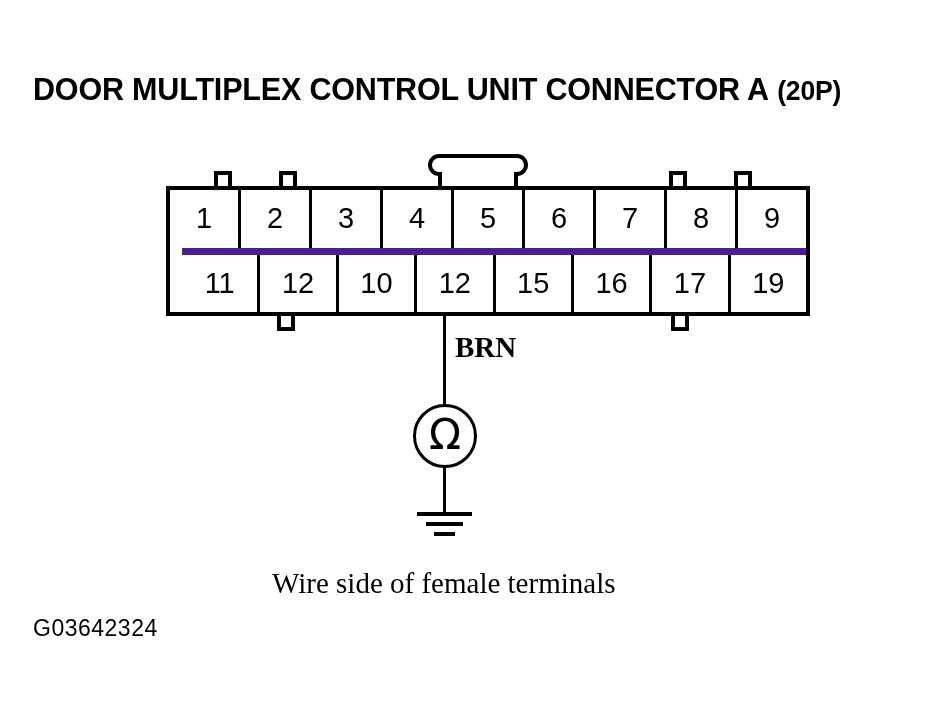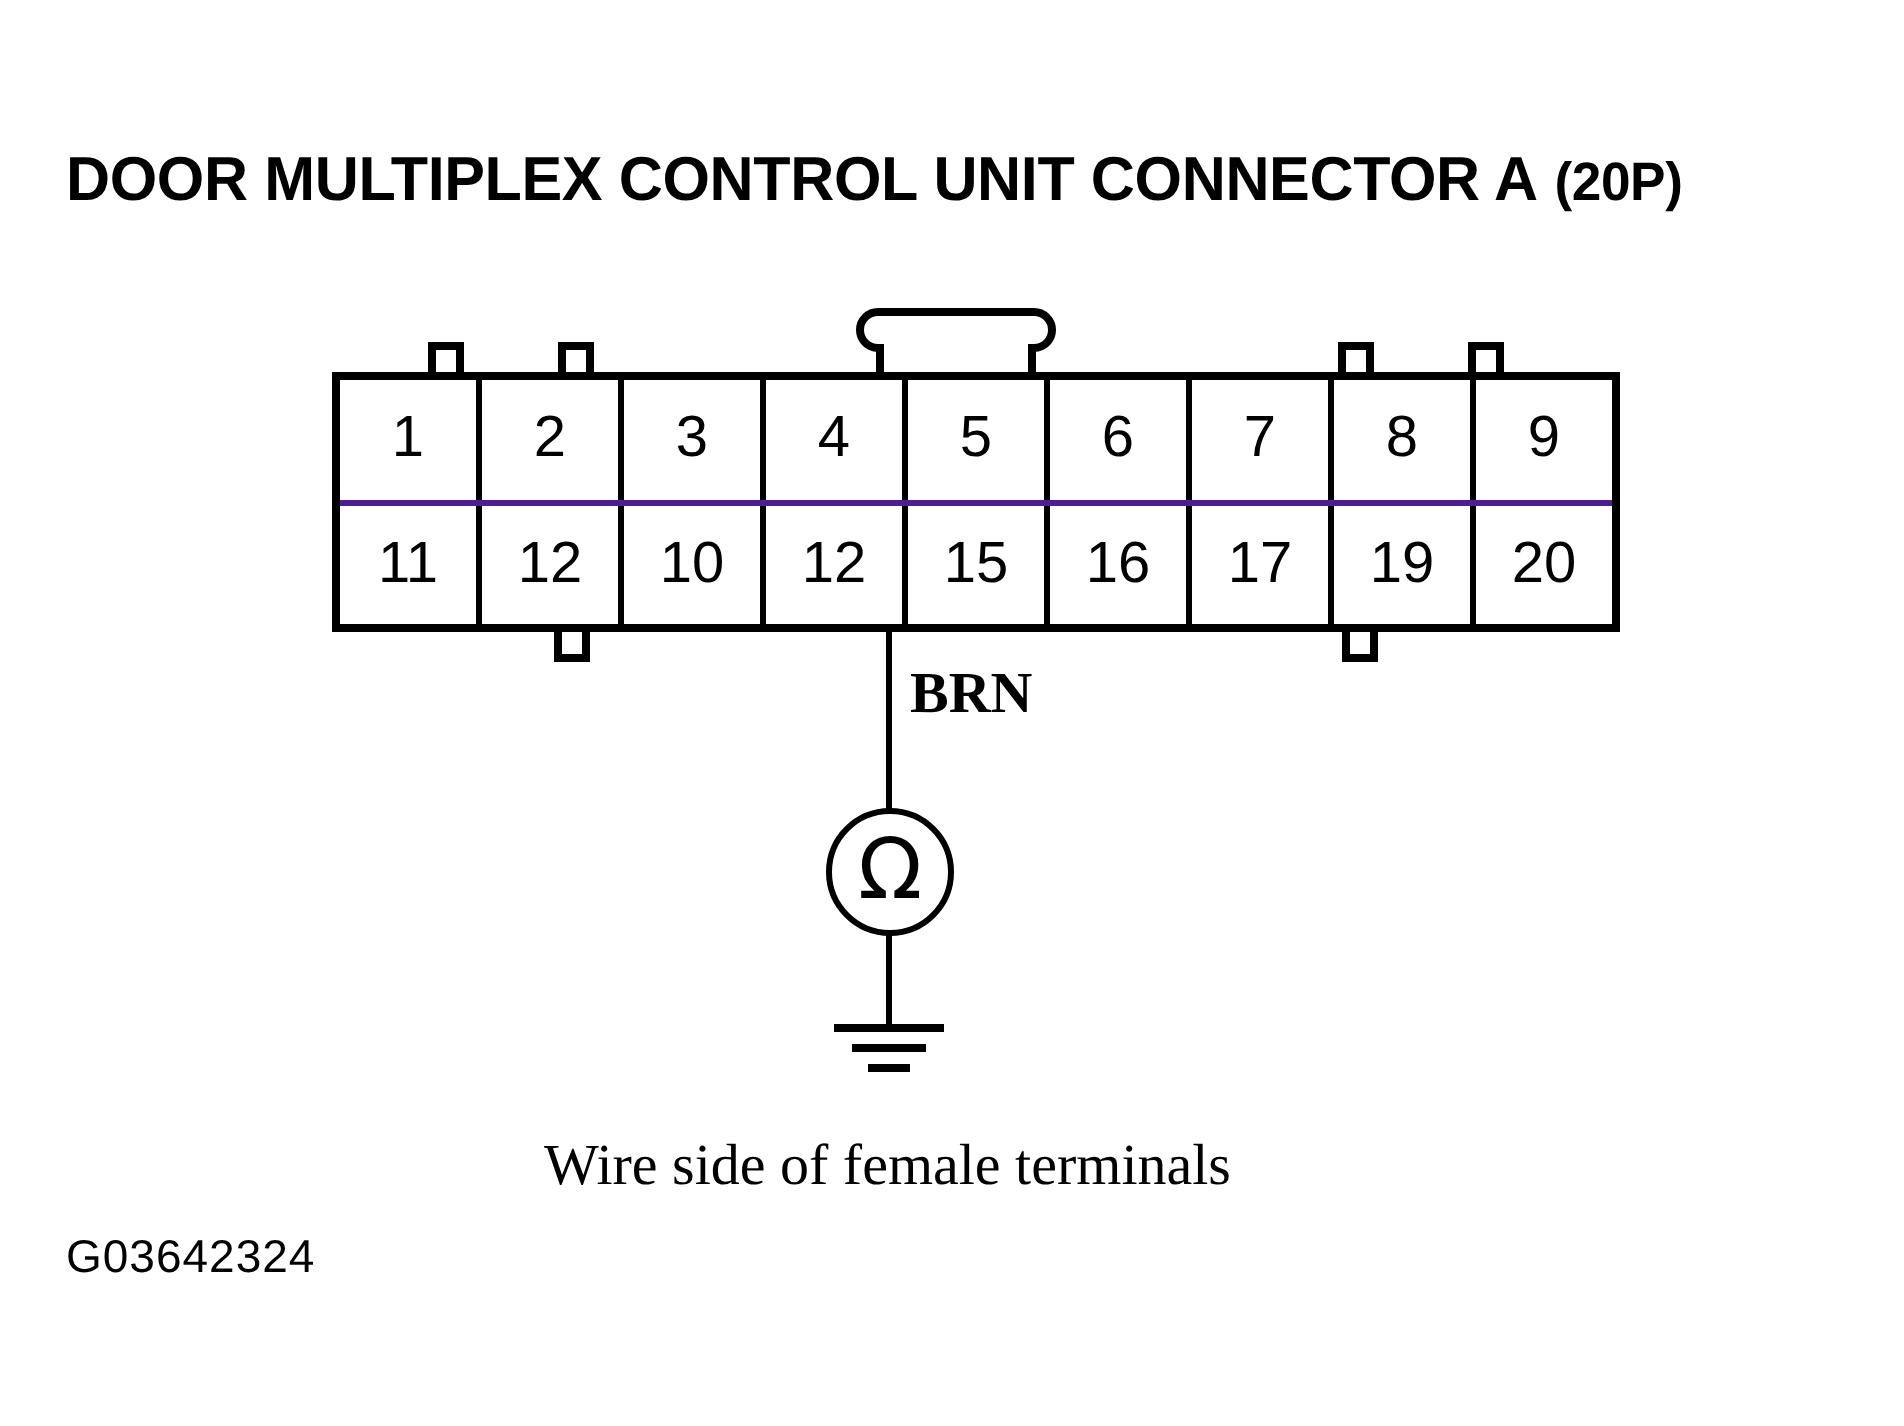--- a/index.html
+++ b/index.html
@@ -108,21 +108,22 @@
     background: #fff;
     display: flex;
     flex-direction: column;
   }
   .pin-row {
     display: flex;
     flex: 1 1 0;
     min-height: 0;
   }
   .pin-row.row-bottom {
-    border-top: 3px solid #4c1d95;
+    border-top: 7px solid #4c1d95;
+    margin-left: 12px;
   }
   .pin-cell {
     flex: 1 1 0;
     min-width: 0;
     border-right: 3px solid #000;
     display: flex;
     align-items: center;
     justify-content: center;
     font-family: "Liberation Sans", sans-serif;
     font-size: 29px;
@@ -249,21 +250,20 @@
       </div>
       <div class="pin-row row-bottom">
         <div class="pin-cell">11</div>
         <div class="pin-cell">12</div>
         <div class="pin-cell">10</div>
         <div class="pin-cell">12</div>
         <div class="pin-cell">15</div>
         <div class="pin-cell">16</div>
         <div class="pin-cell">17</div>
         <div class="pin-cell">19</div>
-        <div class="pin-cell">20</div>
       </div>
     </div>
   </div>
 
   <div class="wire-drop"></div>
   <div class="wire-label">BRN</div>
 
   <div class="ohm-meter">
     <span class="ohm-glyph">Ω</span>
   </div>

